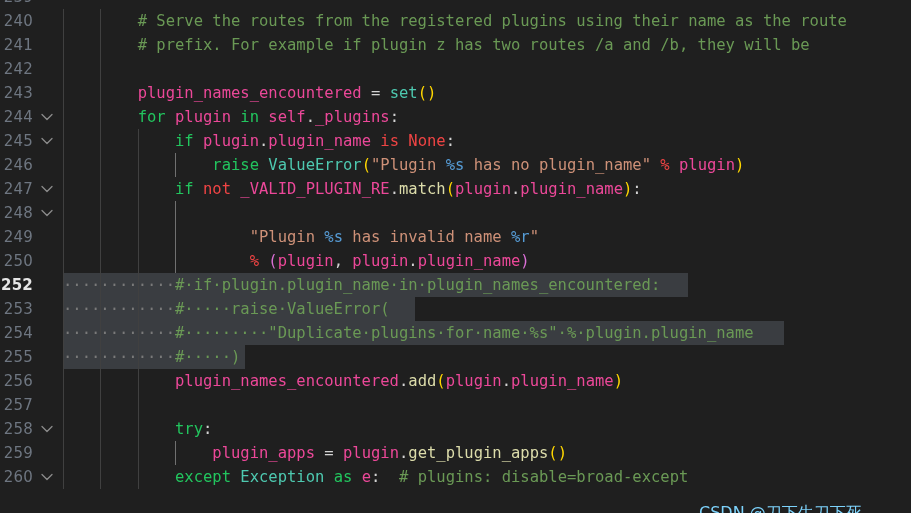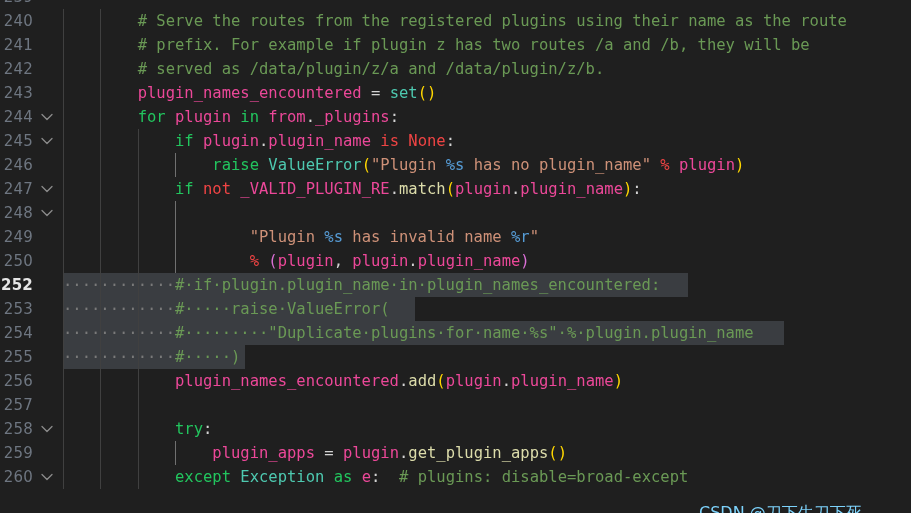--- a/index.html
+++ b/index.html
@@ -128,25 +128,25 @@
   }
 </style>
 </head>
 <body style="background: rgb(31, 31, 31);">
 
 <div id="editor" style="background: rgb(31, 31, 31);">
   <div class="code-area" id="code-area">
       <div class="line"><div class="gutter"><div class="lineno">239</div></div><div class="text"></div></div>
       <div class="line"><div class="guides"><div class="guide" style="left: 63px;"></div><div class="guide" style="left: 100.3px;"></div></div><div class="gutter"><div class="lineno">240</div></div><div class="text"><span class="op">        </span><span class="cm"># Serve the routes from the registered plugins using their name as the route</span></div></div>
       <div class="line"><div class="guides"><div class="guide" style="left: 63px;"></div><div class="guide" style="left: 100.3px;"></div></div><div class="gutter"><div class="lineno">241</div></div><div class="text"><span class="op">        </span><span class="cm"># prefix. For example if plugin z has two routes /a and /b, they will be</span></div></div>
-      <div class="line"><div class="guides"><div class="guide" style="left: 63px;"></div><div class="guide" style="left: 100.3px;"></div></div><div class="gutter"><div class="lineno">242</div></div><div class="text"><span class="op">        </span><span class="cm"># served as /data/plugin/z/a and /data/plugin/z/b.</span></div></div>
+      <div class="line"><div class="guides"><div class="guide" style="left: 63px;"></div><div class="guide" style="left: 100.3px;"></div></div><div class="gutter"><div class="lineno">242</div></div><div class="text"><span class="op">        </span></div></div>
       <div class="line"><div class="guides"><div class="guide" style="left: 63px;"></div><div class="guide" style="left: 100.3px;"></div></div><div class="gutter"><div class="lineno">243</div></div><div class="text"><span class="op">        </span><span class="var">plugin_names_encountered</span><span class="op"> </span><span class="op">=</span><span class="op"> </span><span class="cls">set</span><span class="b1">(</span><span class="b1">)</span></div></div>
       <div class="line"><div class="guides"><div class="guide" style="left: 63px;"></div><div class="guide" style="left: 100.3px;"></div></div><div class="gutter"><div class="lineno">244</div><div class="fold"><svg width="12" height="8" viewBox="0 0 12 8">
               <path d="M1 1.5 L6 6.5 L11 1.5" fill="none" stroke="currentColor" stroke-width="1.3" stroke-linecap="round" stroke-linejoin="round"></path>
-            </svg></div></div><div class="text"><span class="op">        </span><span class="kw">for</span><span class="op"> </span><span class="var">plugin</span><span class="op"> </span><span class="kw">in</span><span class="op"> </span><span class="var">from</span><span class="op">.</span><span class="var">_plugins</span><span class="op">:</span></div></div>
+            </svg></div></div><div class="text"><span class="op">        </span><span class="kw">for</span><span class="op"> </span><span class="var">plugin</span><span class="op"> </span><span class="kw">in</span><span class="op"> </span><span class="var">self</span><span class="op">.</span><span class="var">_plugins</span><span class="op">:</span></div></div>
       <div class="line"><div class="guides"><div class="guide" style="left: 63px;"></div><div class="guide" style="left: 100.3px;"></div><div class="guide" style="left: 137.6px;"></div></div><div class="gutter"><div class="lineno">245</div><div class="fold"><svg width="12" height="8" viewBox="0 0 12 8">
               <path d="M1 1.5 L6 6.5 L11 1.5" fill="none" stroke="currentColor" stroke-width="1.3" stroke-linecap="round" stroke-linejoin="round"></path>
             </svg></div></div><div class="text"><span class="op">            </span><span class="kw">if</span><span class="op"> </span><span class="var">plugin</span><span class="op">.</span><span class="var">plugin_name</span><span class="op"> </span><span class="kw2">is</span><span class="op"> </span><span class="kw2">None</span><span class="op">:</span></div></div>
       <div class="line"><div class="guides"><div class="guide" style="left: 63px;"></div><div class="guide" style="left: 100.3px;"></div><div class="guide" style="left: 137.6px;"></div><div class="guide bright" style="left: 174.9px;"></div></div><div class="gutter"><div class="lineno">246</div></div><div class="text"><span class="op">                </span><span class="kw">raise</span><span class="op"> </span><span class="cls">ValueError</span><span class="b1">(</span><span class="str">"Plugin </span><span class="fmt">%s</span><span class="str"> has no plugin_name"</span><span class="op"> </span><span class="kw2">%</span><span class="op"> </span><span class="var">plugin</span><span class="b1">)</span></div></div>
       <div class="line"><div class="guides"><div class="guide" style="left: 63px;"></div><div class="guide" style="left: 100.3px;"></div><div class="guide" style="left: 137.6px;"></div></div><div class="gutter"><div class="lineno">247</div><div class="fold"><svg width="12" height="8" viewBox="0 0 12 8">
               <path d="M1 1.5 L6 6.5 L11 1.5" fill="none" stroke="currentColor" stroke-width="1.3" stroke-linecap="round" stroke-linejoin="round"></path>
             </svg></div></div><div class="text"><span class="op">            </span><span class="kw">if</span><span class="op"> </span><span class="kw2">not</span><span class="op"> </span><span class="var">_VALID_PLUGIN_RE</span><span class="op">.</span><span class="fn">match</span><span class="b1">(</span><span class="var">plugin</span><span class="op">.</span><span class="var">plugin_name</span><span class="b1">)</span><span class="op">:</span></div></div>
       <div class="line"><div class="guides"><div class="guide" style="left: 63px;"></div><div class="guide" style="left: 100.3px;"></div><div class="guide" style="left: 137.6px;"></div><div class="guide bright" style="left: 174.9px;"></div></div><div class="gutter"><div class="lineno">248</div><div class="fold"><svg width="12" height="8" viewBox="0 0 12 8">
               <path d="M1 1.5 L6 6.5 L11 1.5" fill="none" stroke="currentColor" stroke-width="1.3" stroke-linecap="round" stroke-linejoin="round"></path>
             </svg></div></div></div>

